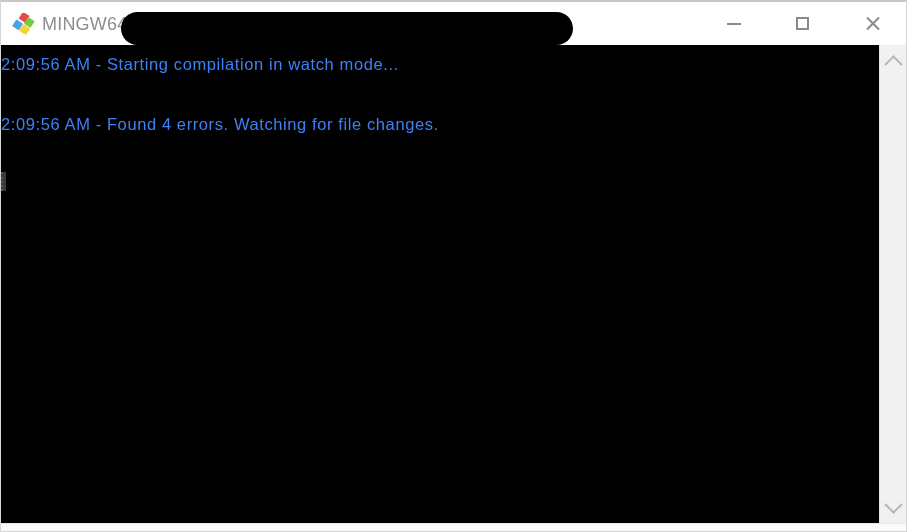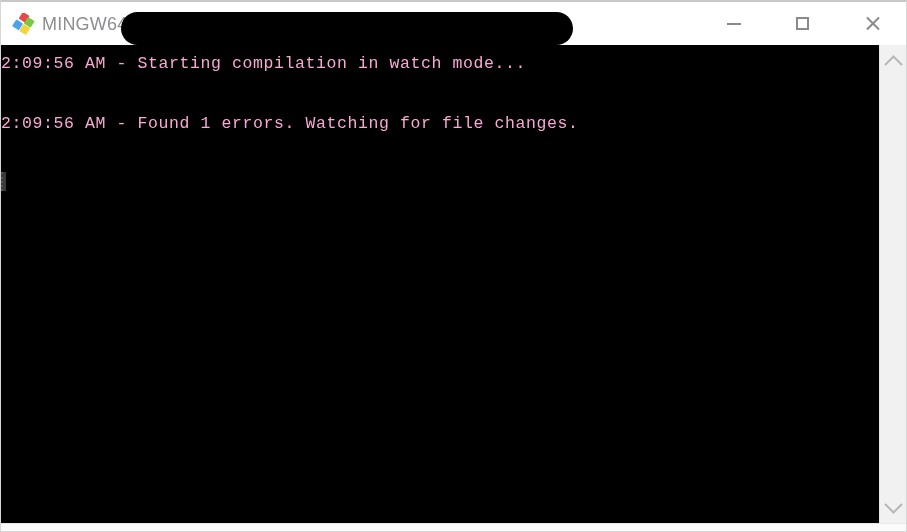--- a/index.html
+++ b/index.html
@@ -121,22 +121,22 @@
     top: 43px;
     width: 880px;
     bottom: 8px;
     background: #000000;
     overflow: hidden;
   }
 
   .term-text {
     margin: 0;
     padding: 4px 0 0 0;
-    color: #f9a8d4;
-    font-family: Liberation Mono, monospace;
+    color: #3b82f6;
+    font-family: Liberation Sans, sans-serif;
     font-size: 16.5px;
     line-height: 30px;
     white-space: pre;
     letter-spacing: 0.6px;
   }
 
   .term-line { display: block; height: 30px; }
   .term-line.blank { color: transparent; }
 
   .cursor-block {
@@ -229,21 +229,21 @@
     </div>
     <div class="winctl max">
       <span class="glyph-max"></span>
     </div>
     <div class="winctl close">
       <span class="glyph-close"></span>
     </div>
   </div>
 
   <div class="terminal">
-    <pre class="term-text"><span class="term-line">2:09:56 AM - Starting compilation in watch mode...</span><span class="term-line blank"></span><span class="term-line">2:09:56 AM - Found 1 errors. Watching for file changes.</span><span class="term-line blank"></span></pre>
+    <pre class="term-text"><span class="term-line">2:09:56 AM - Starting compilation in watch mode...</span><span class="term-line blank"></span><span class="term-line">2:09:56 AM - Found 4 errors. Watching for file changes.</span><span class="term-line blank"></span></pre>
     <div class="cursor-block"></div>
   </div>
 
   <div class="scrollbar">
     <div class="sb-btn up">
       <span class="chev up"></span>
     </div>
     <div class="sb-track"></div>
     <div class="sb-btn down">
       <span class="chev down"></span>

